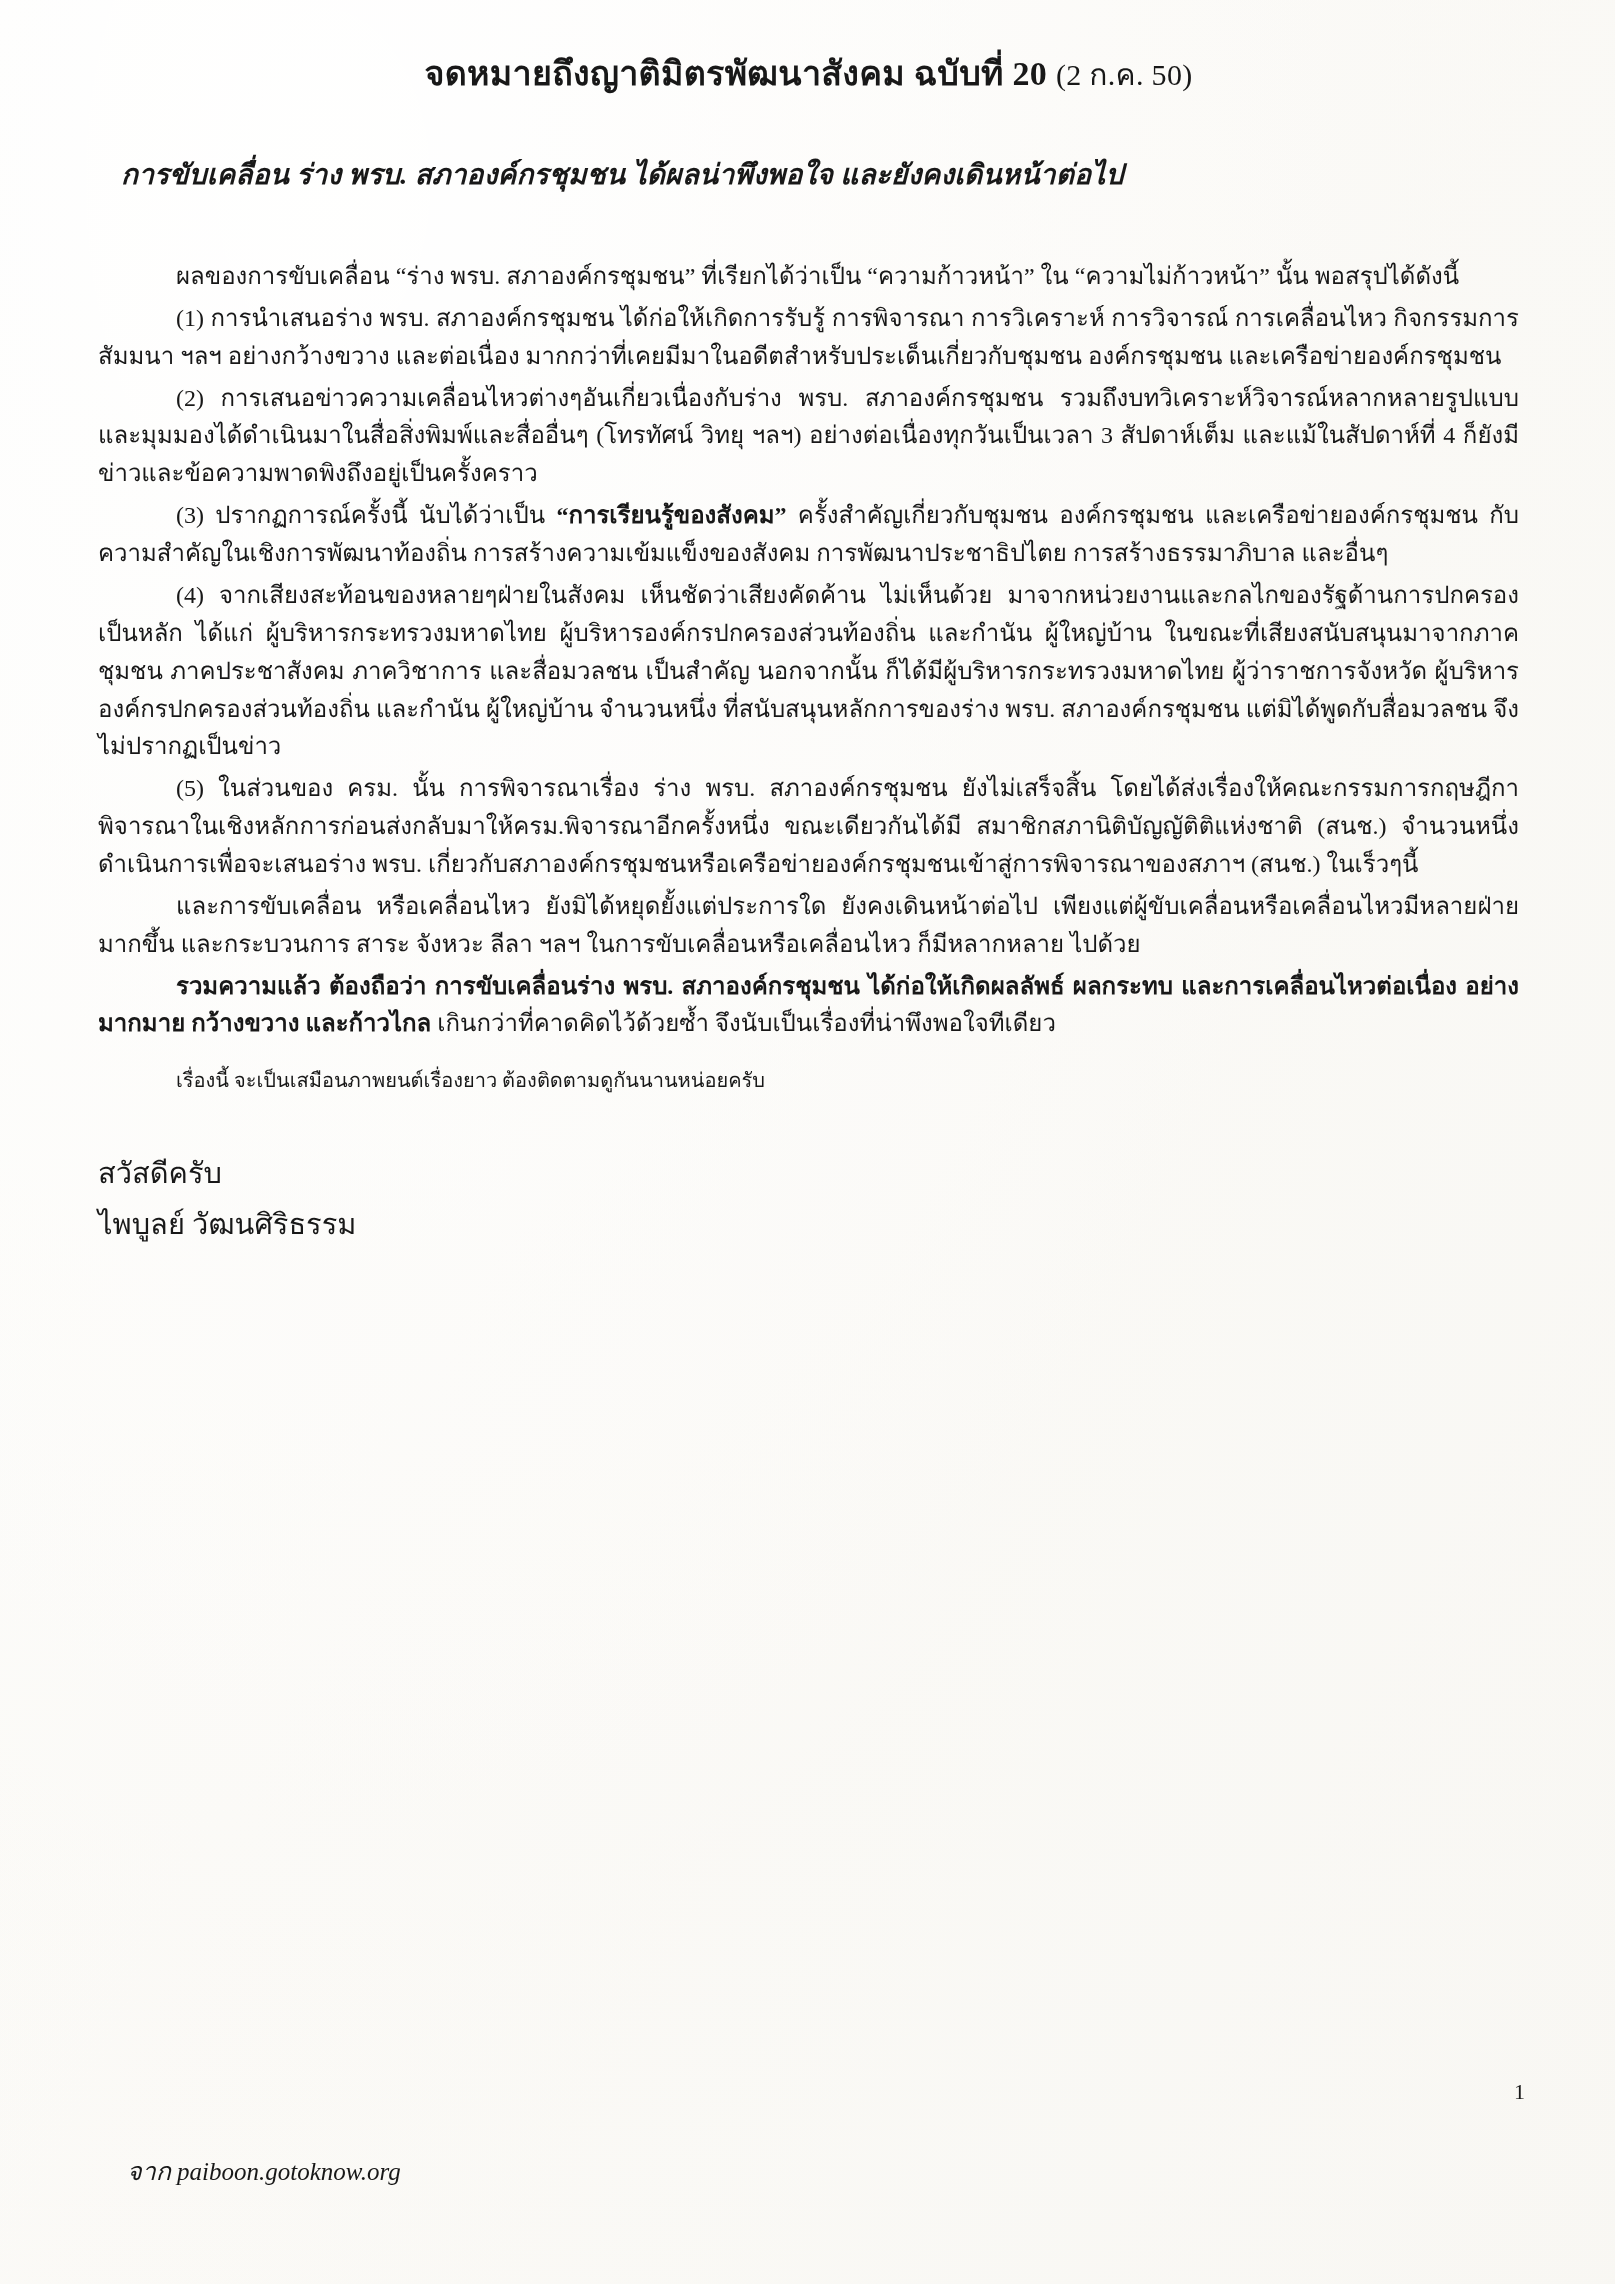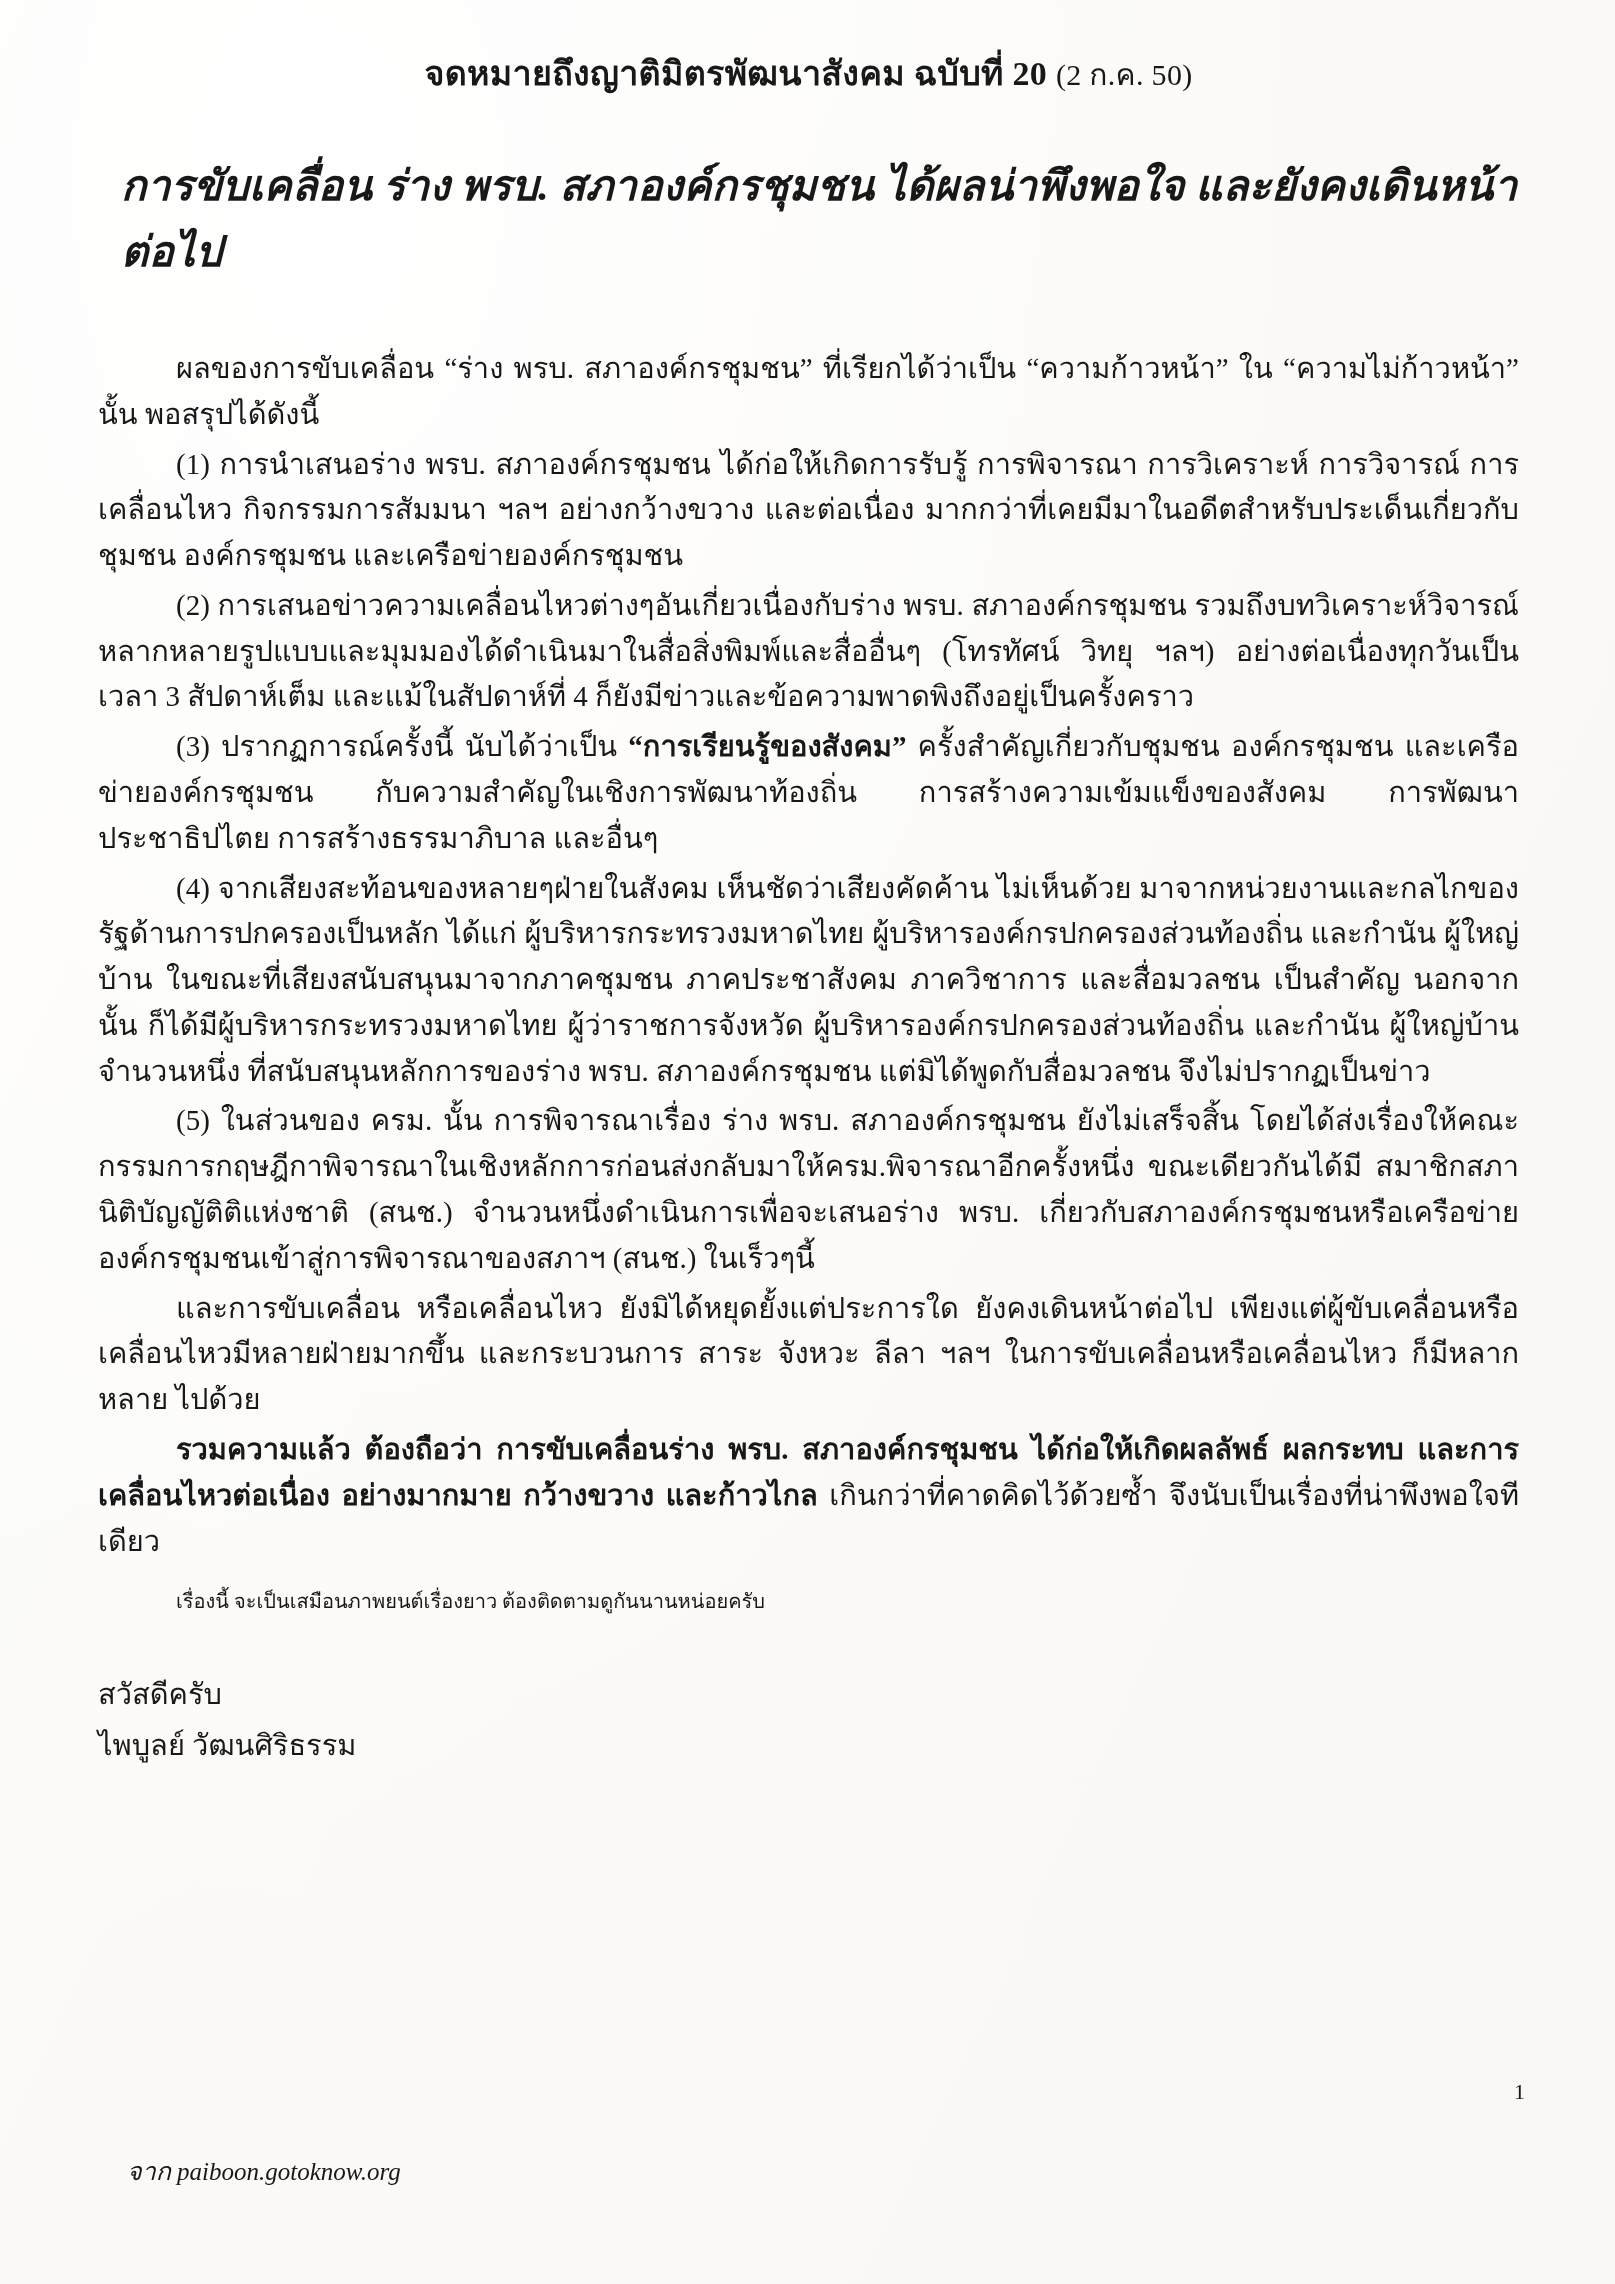--- a/index.html
+++ b/index.html
@@ -42,29 +42,29 @@
     letter-spacing: 0.3px;
     margin-bottom: 52px;
     white-space: nowrap;
   }
   .doc-header .issue-note {
     font-weight: normal;
     font-size: 30px;
   }
 
   .doc-title {
-    font-size: 42px;
+    font-size: 28px;
     font-weight: bold;
     font-style: italic;
     margin: 0 0 62px 23px;
     letter-spacing: 0.2px;
   }
 
   p.para {
-    font-size: 29px;
+    font-size: 24px;
     line-height: 1.58;
     margin: 0 0 3.9px 0;
     text-align: justify;
     text-justify: inter-word;
   }
   p.para .indent { display: inline-block; width: 78px; }
   .b { font-weight: bold; }
 
   .closing {
     margin-top: 22px;

